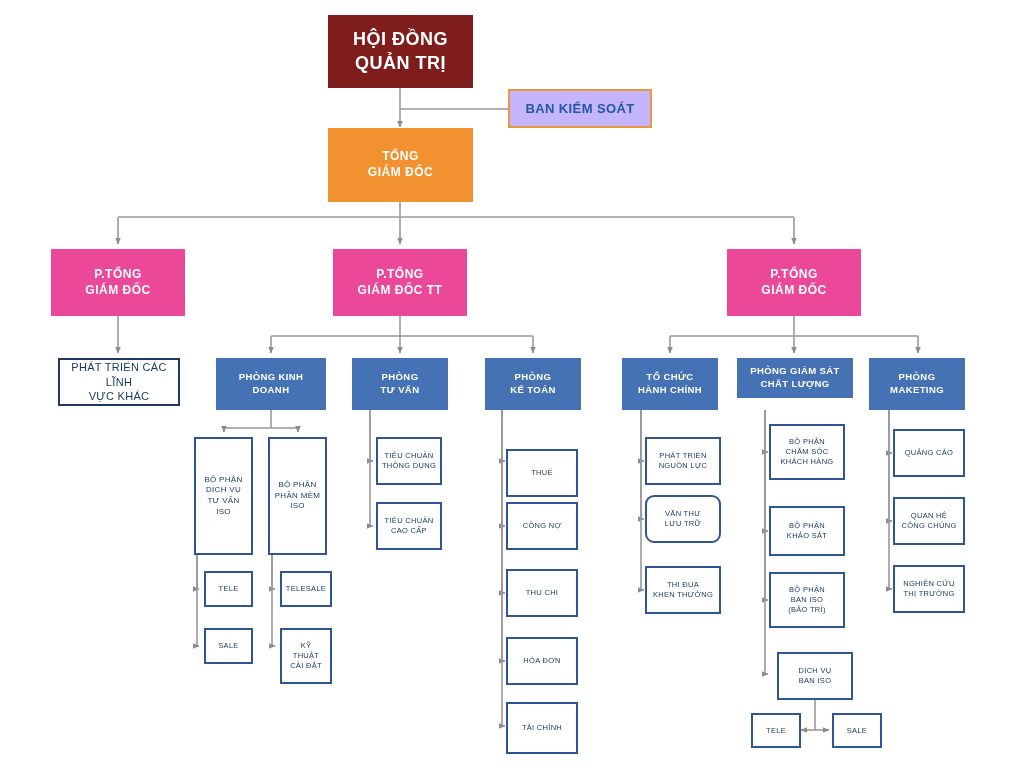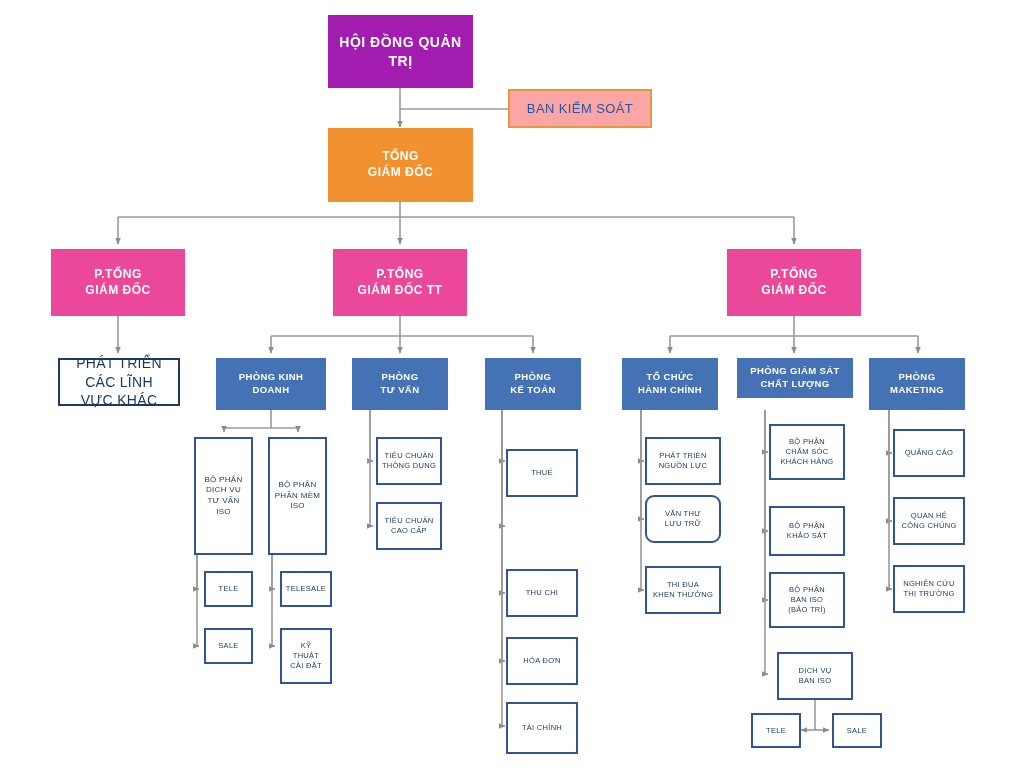--- a/index.html
+++ b/index.html
@@ -25,38 +25,38 @@
     align-items: center;
     justify-content: center;
     text-align: center;
     line-height: 1.32;
     letter-spacing: 0.2px;
     white-space: pre-line;
     z-index: 2;
   }
   
   .n-board {
-    background: #a21caf;
-    color: #ffffff;
-    font-weight: bold;
-    font-size: 14px;
+    background: #7f1d1d;
+    color: #ffffff;
+    font-weight: bold;
+    font-size: 18px;
     letter-spacing: 0.5px;
   }
   .n-ceo {
     background: #F2912F;
     color: #ffffff;
     font-weight: bold;
     font-size: 12px;
     letter-spacing: 0.5px;
   }
   .n-audit {
-    background: #fca5a5;
+    background: #c4b5fd;
     color: #2457A0;
     border: 2px solid #E8983C;
-    font-weight: normal;
+    font-weight: bold;
     font-size: 13px;
     letter-spacing: 0.4px;
   }
   .n-vp {
     background: #ec4899;
     color: #ffffff;
     font-weight: bold;
     font-size: 12px;
     letter-spacing: 0.5px;
   }
@@ -71,21 +71,21 @@
     background: #ffffff;
     color: #17375E;
     border: 2px solid #2F5597;
     font-size: 8px;
     letter-spacing: 0.3px;
   }
   .n-unit-dark {
     background: #ffffff;
     color: #17375E;
     border: 2px solid #1F3864;
-    font-size: 14px;
+    font-size: 11px;
     letter-spacing: 0.3px;
   }
   .n-leaf {
     background: #ffffff;
     color: #17375E;
     border: 2px solid #2F5597;
     font-size: 7.5px;
     letter-spacing: 0.3px;
   }
 </style>
@@ -222,20 +222,21 @@
 CÀI ĐẶT</div>
 
   <div class="node n-leaf" style="left:376px; top:437px; width:66px; height:48px;">TIÊU CHUẨN
 THÔNG DỤNG</div>
 
   <div class="node n-leaf" style="left:376px; top:502px; width:66px; height:48px;">TIÊU CHUẨN
 CAO CẤP</div>
 
   <div class="node n-leaf" style="left:506px; top:437px; width:72px; height:48px;margin-top:12px;">THUẾ</div>
 
+  <div class="node n-leaf" style="left:506px; top:502px; width:72px; height:48px;">CÔNG NỢ</div>
 
   <div class="node n-leaf" style="left:506px; top:569px; width:72px; height:48px;">THU CHI</div>
 
   <div class="node n-leaf" style="left:506px; top:637px; width:72px; height:48px;">HÓA ĐƠN</div>
 
   <div class="node n-leaf" style="left:506px; top:702px; width:72px; height:52px;">TÀI CHÍNH</div>
 
   <div class="node n-leaf" style="left:645px; top:437px; width:76px; height:48px;">PHÁT TRIỂN
 NGUỒN LỰC</div>
 

